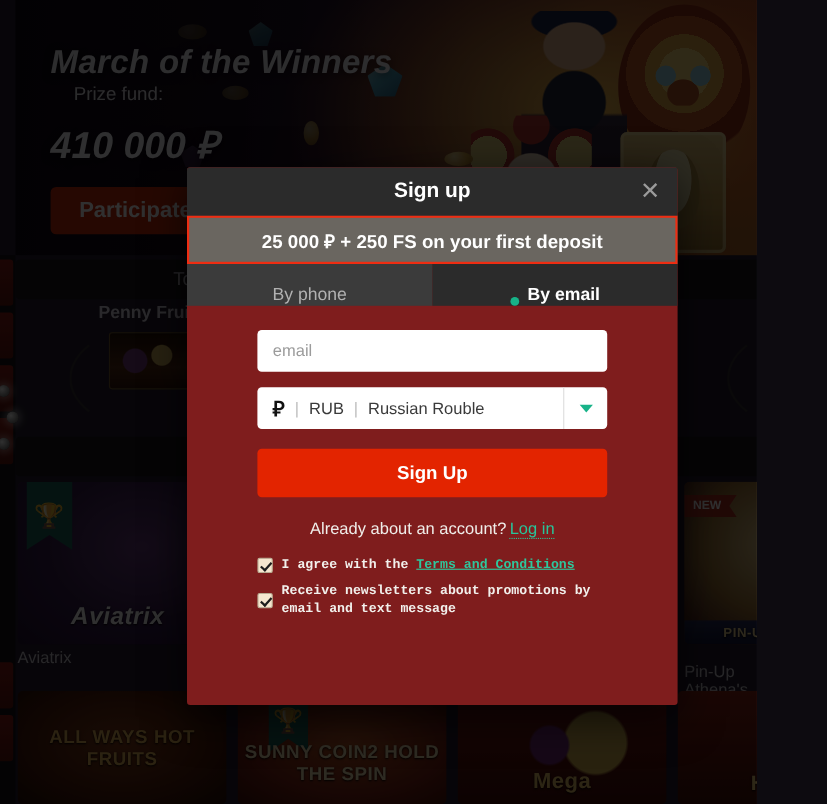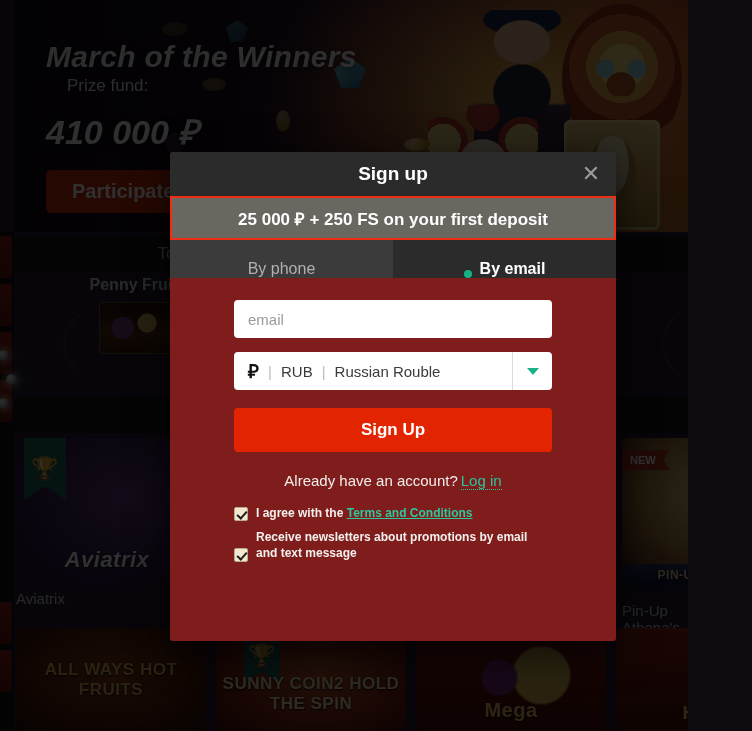--- a/index.html
+++ b/index.html
@@ -333,22 +333,23 @@
   }
   .already a {
     color: #28c49a;
     text-decoration: none;
     border-bottom: 1px dotted #28c49a;
     margin-left: 3px;
   }
 
   .agree-list { margin-top: 16px; padding: 0 4px 0 0; }
   .agree-row {
-    display: flex; align-items: flex-end; gap: 8px;
+    display: flex; align-items: center; gap: 8px;
     margin-bottom: 8px;
+    font-family: Liberation Mono, monospace;
   }
   .cbx {
     flex: 0 0 auto;
     width: 14px; height: 14px; margin-top: 1px;
     background: #f5e6cf;
     border: 1px solid #b9ab92;
     border-radius: 2px;
     position: relative;
     cursor: pointer;
   }
@@ -501,21 +502,21 @@
           <span>Russian Rouble</span>
         </div>
         <div class="cur-caret">
           <span class="caret-tri"></span>
         </div>
       </div>
 
       <button class="signup-btn">Sign Up</button>
 
       <div class="already">
-        <span>Already have an account?</span><a href="#">Log in</a>
+        <span>Already about an account?</span><a href="#">Log in</a>
       </div>
 
       <div class="agree-list">
         <div class="agree-row">
           <span class="cbx"></span>
           <span class="agree-text">
             <span>I agree with the</span>
             <a href="#">Terms and Conditions</a>
           </span>
         </div>

